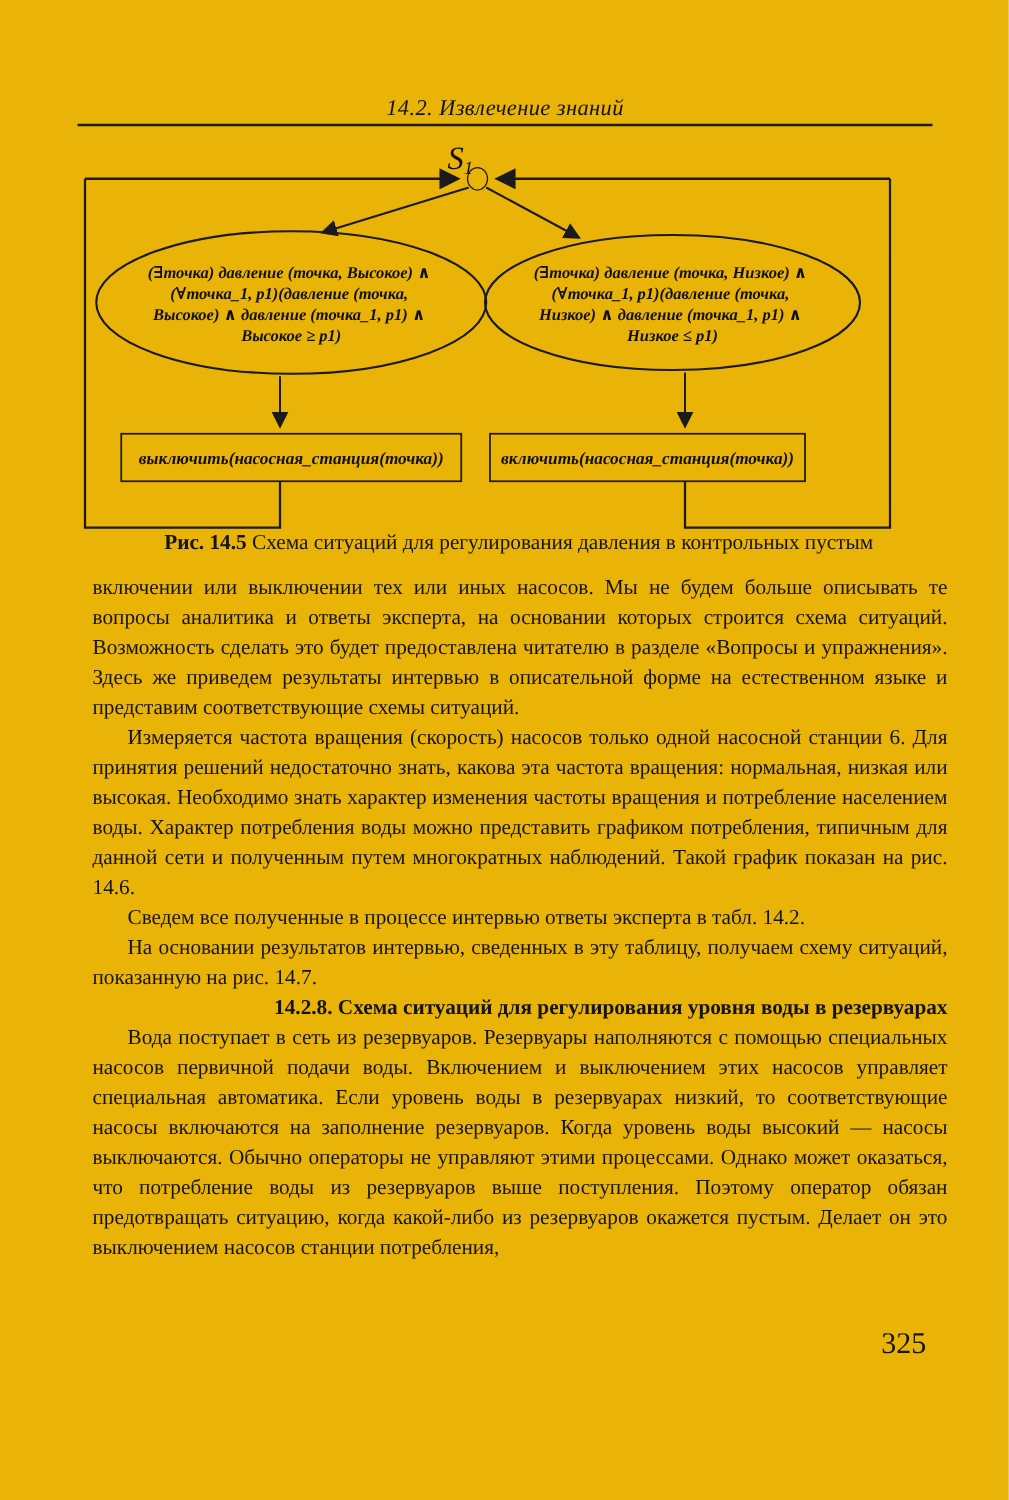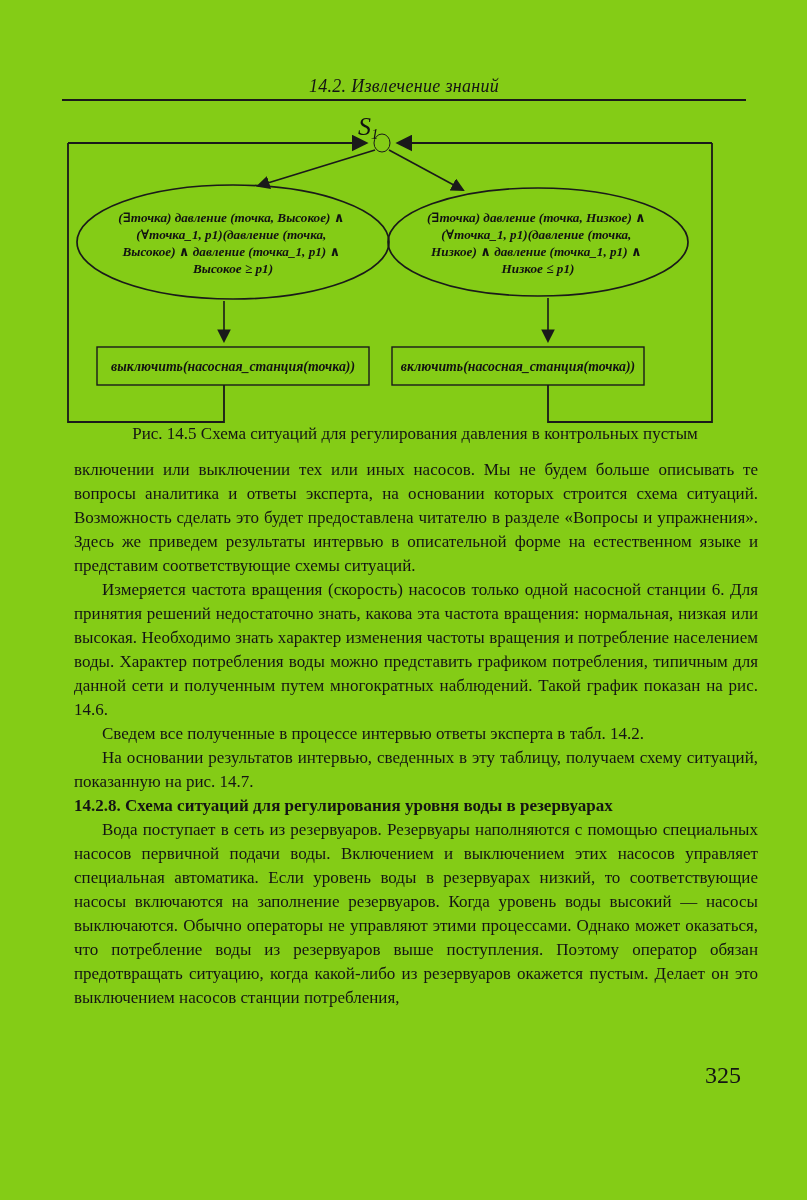--- a/index.html
+++ b/index.html
@@ -1,20 +1,20 @@
 <!DOCTYPE html>
 <html><head>
 <meta charset="utf-8">
 <style>
   html,body{margin:0;padding:0;background:#e8e8e4;}
   .page{
     position:relative;
     width:807px;height:1200px;
     margin:0 auto;
-    background:#84cc16;
+    background:#eab308;
     color:#141414;
     font-family:"Liberation Serif","DejaVu Serif",serif;
     overflow:hidden;
   }
   .running-head{
     position:absolute;left:62px;top:76px;width:684px;
     text-align:center;
     font-style:italic;
     font-size:18px;
     letter-spacing:.3px;
@@ -41,31 +41,31 @@
   }
   .s1-label{
     font-family:"Liberation Serif","DejaVu Serif",serif;
     font-style:italic;font-size:26px;fill:#111;
   }
   .s1-sub{font-size:15px;}
   .fig-caption{
     position:absolute;left:62px;top:424px;width:684px;
     text-align:center;font-size:17px;
   }
-  .fig-caption .cap-label{font-weight:normal;margin-left:22px;}
+  .fig-caption .cap-label{font-weight:bold;margin-left:22px;}
   .body-text{
     position:absolute;left:74px;top:458px;width:684px;
     font-size:17px;line-height:24px;
     text-align:justify;
   }
   .body-text p{margin:0;}
   .body-text p.indent{text-indent:28px;}
   .section-heading{
     margin:15px 0 12px 0;
-    font-weight:bold;text-align:left;
+    font-weight:bold;text-align:right;
     font-size:17px;text-indent:0;
   }
   .page-number{
     position:absolute;right:66px;top:1062px;
     font-size:24px;
   }
 </style>
 </head>
 <body>
 

